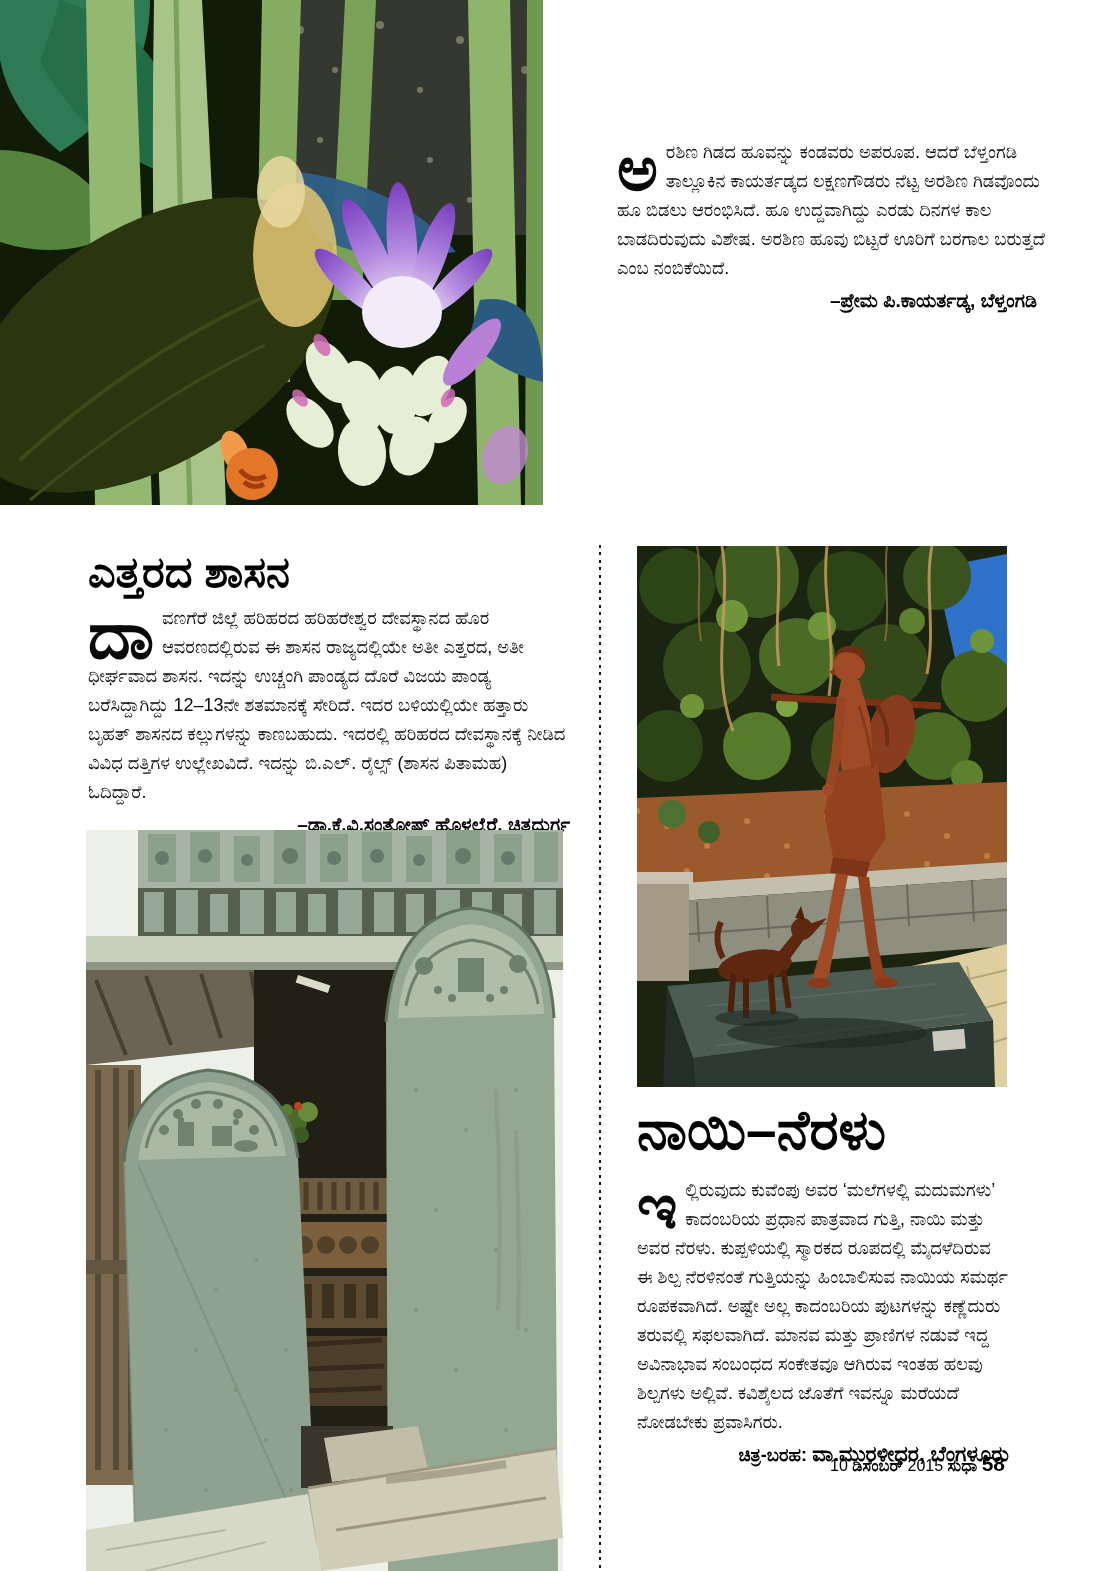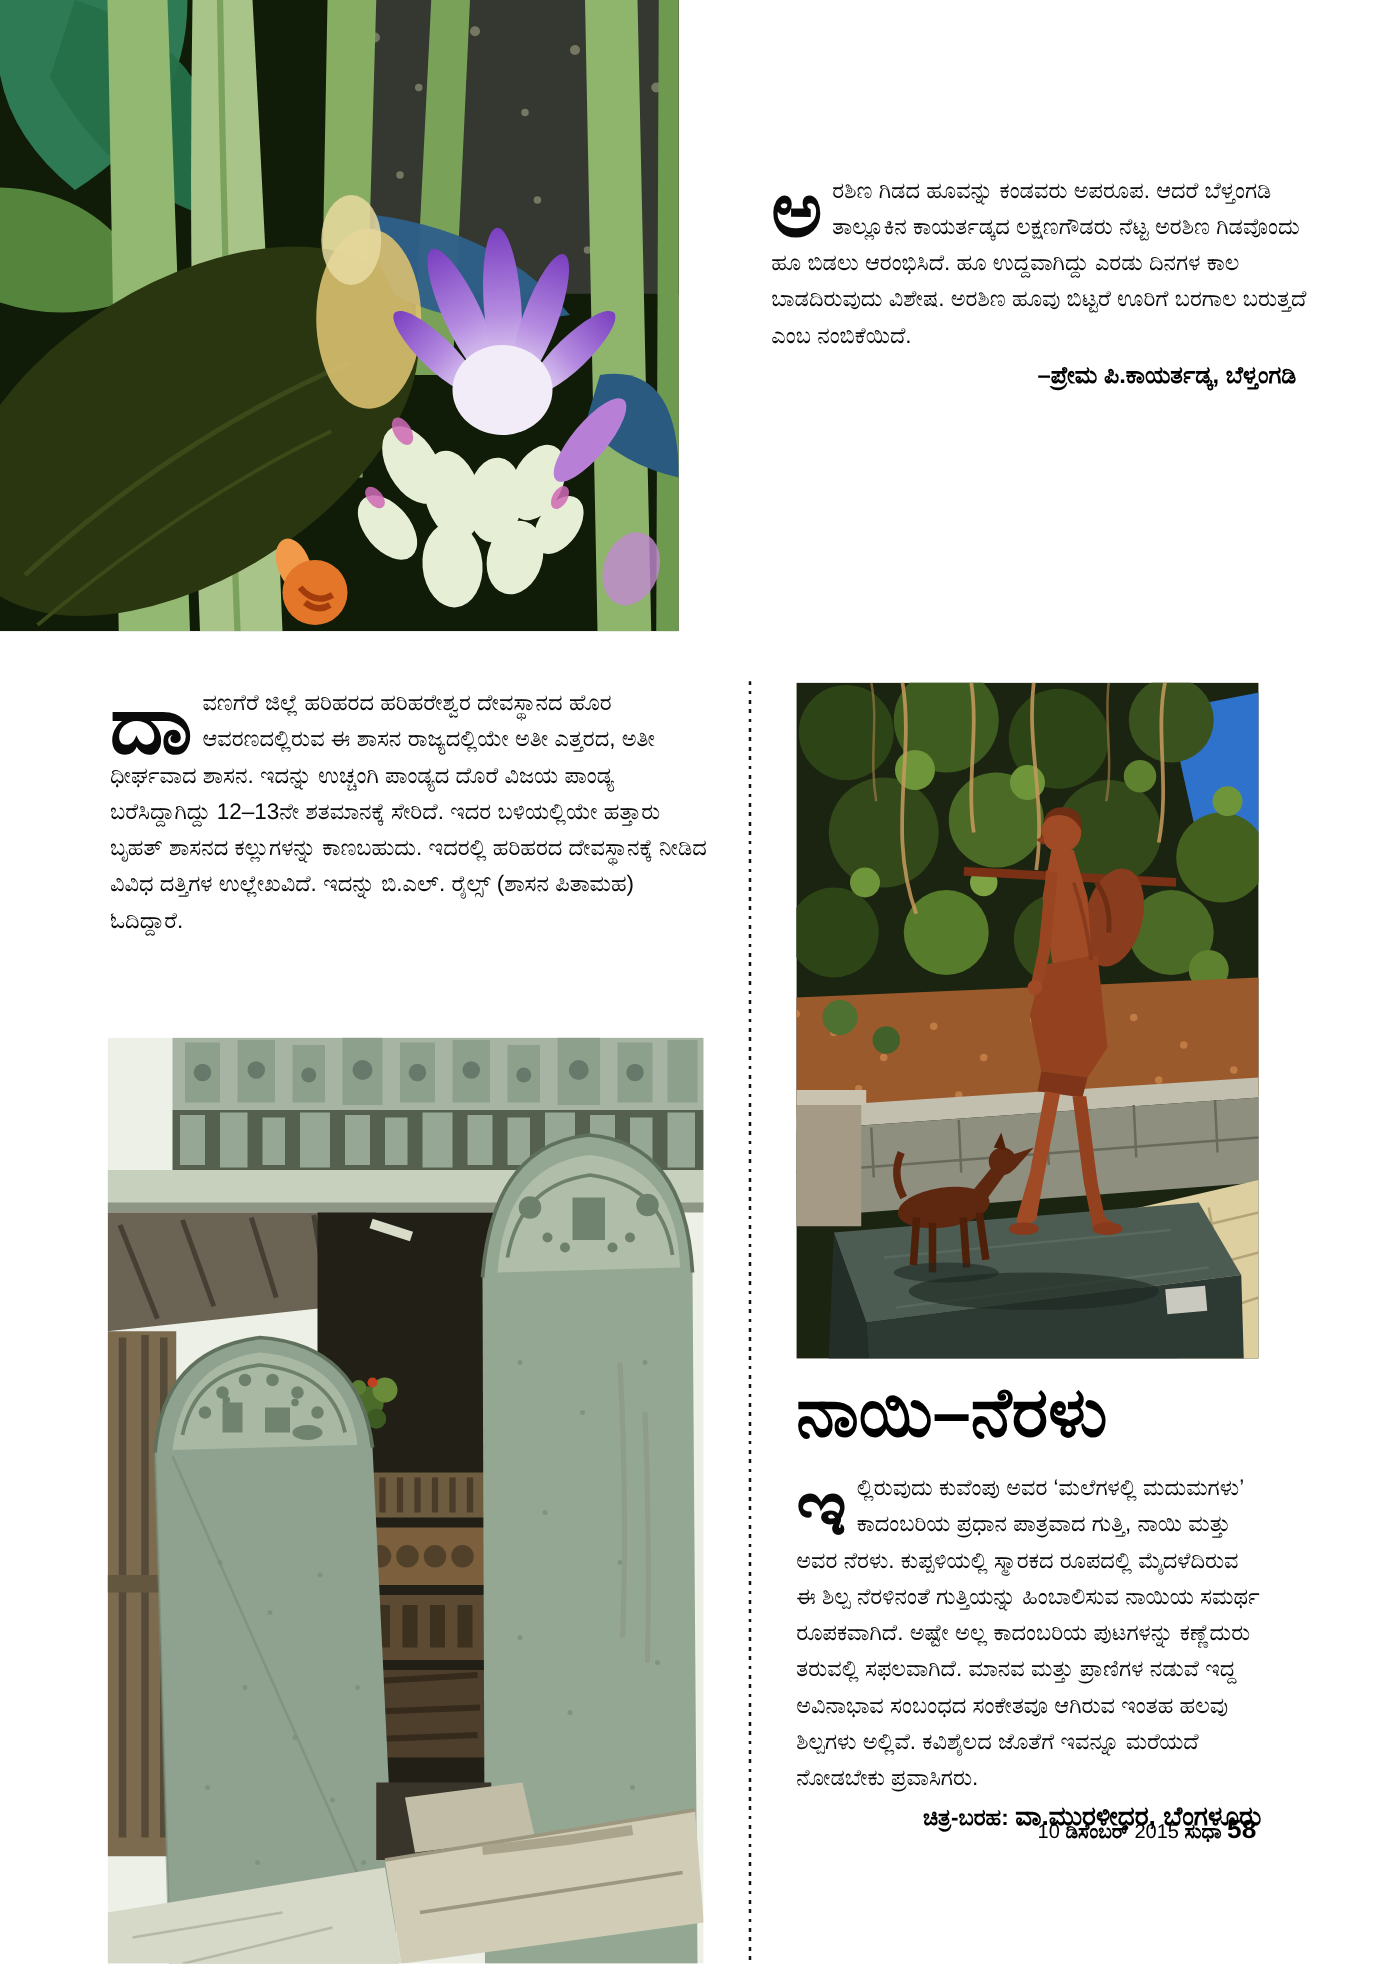--- a/index.html
+++ b/index.html
@@ -129,23 +129,25 @@
 </div>
 
 <div class="article" id="article-turmeric">
   <p class="body-text">
     <span class="drop-cap">ಅ</span><span>ರಶಿಣ ಗಿಡದ ಹೂವನ್ನು ಕಂಡವರು ಅಪರೂಪ. ಆದರೆ ಬೆಳ್ತಂಗಡಿ ತಾಲ್ಲೂಕಿನ ಕಾಯರ್ತಡ್ಕದ ಲಕ್ಷಣಗೌಡರು ನೆಟ್ಟ ಅರಶಿಣ ಗಿಡವೊಂದು ಹೂ ಬಿಡಲು ಆರಂಭಿಸಿದೆ. ಹೂ ಉದ್ದವಾಗಿದ್ದು ಎರಡು ದಿನಗಳ ಕಾಲ ಬಾಡದಿರುವುದು ವಿಶೇಷ. ಅರಶಿಣ ಹೂವು ಬಿಟ್ಟರೆ ಊರಿಗೆ ಬರಗಾಲ ಬರುತ್ತದೆ ಎಂಬ ನಂಬಿಕೆಯಿದೆ.</span>
   </p>
   <div class="byline">–ಪ್ರೇಮ ಪಿ.ಕಾಯರ್ತಡ್ಕ, ಬೆಳ್ತಂಗಡಿ</div>
 </div>
 
 <div class="article" id="article-inscription">
+  <h1 class="article-title">ಎತ್ತರದ ಶಾಸನ</h1>
   <p class="body-text">
     <span class="drop-cap">ದಾ</span><span>ವಣಗೆರೆ ಜಿಲ್ಲೆ ಹರಿಹರದ ಹರಿಹರೇಶ್ವರ ದೇವಸ್ಥಾನದ ಹೊರ ಆವರಣದಲ್ಲಿರುವ ಈ ಶಾಸನ ರಾಜ್ಯದಲ್ಲಿಯೇ ಅತೀ ಎತ್ತರದ, ಅತೀ ಧೀರ್ಘವಾದ ಶಾಸನ. ಇದನ್ನು ಉಚ್ಚಂಗಿ ಪಾಂಡ್ಯದ ದೊರೆ ವಿಜಯ ಪಾಂಡ್ಯ ಬರೆಸಿದ್ದಾಗಿದ್ದು 12–13ನೇ ಶತಮಾನಕ್ಕೆ ಸೇರಿದೆ. ಇದರ ಬಳಿಯಲ್ಲಿಯೇ ಹತ್ತಾರು ಬೃಹತ್ ಶಾಸನದ ಕಲ್ಲುಗಳನ್ನು ಕಾಣಬಹುದು. ಇದರಲ್ಲಿ ಹರಿಹರದ ದೇವಸ್ಥಾನಕ್ಕೆ ನೀಡಿದ ವಿವಿಧ ದತ್ತಿಗಳ ಉಲ್ಲೇಖವಿದೆ. ಇದನ್ನು ಬಿ.ಎಲ್. ರೈಲ್ಸ್ (ಶಾಸನ ಪಿತಾಮಹ) ಓದಿದ್ದಾರೆ.</span>
   </p>
+  <div class="byline">–ಡಾ.ಕೆ.ವಿ.ಸಂತೋಷ್ ಹೊಳಲ್ಕೆರೆ, ಚಿತ್ರದುರ್ಗ</div>
 </div>
 
 <div class="v-divider"></div>
 
 <div class="photo" id="photo-inscription" aria-label="two tall carved inscription stones at Harihareshwara temple">
   <svg viewBox="0 0 477 741" preserveAspectRatio="none" role="img">
     <rect width="477" height="741" fill="#edf0e7"></rect>
 
     <rect x="52" y="0" width="425" height="58" fill="#a7b4a4"></rect>
     <g fill="#8da08c">

